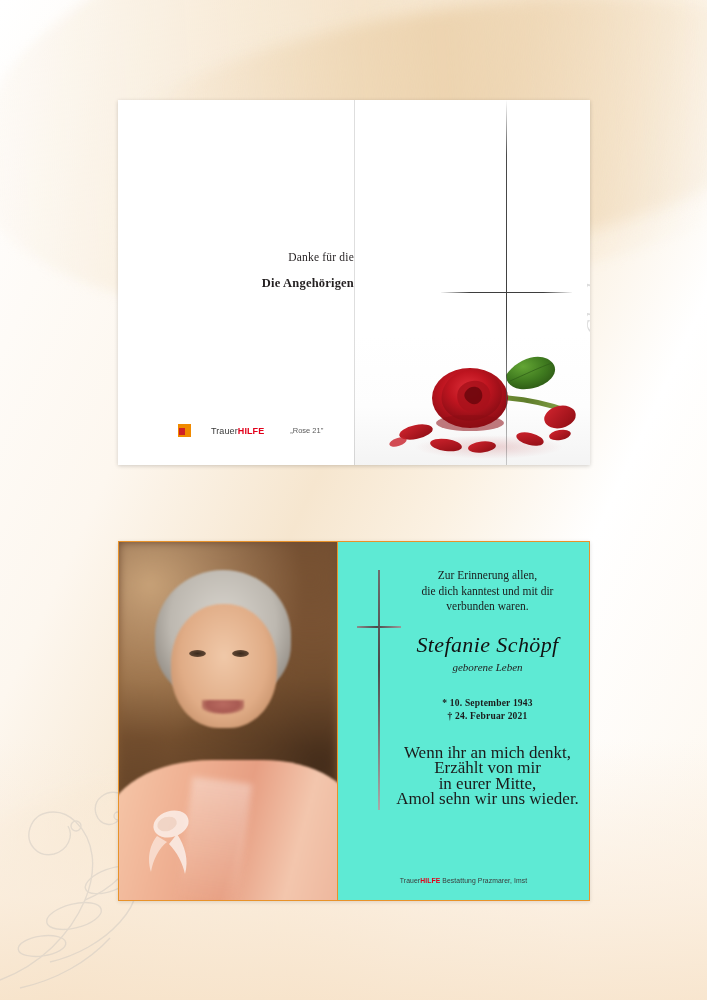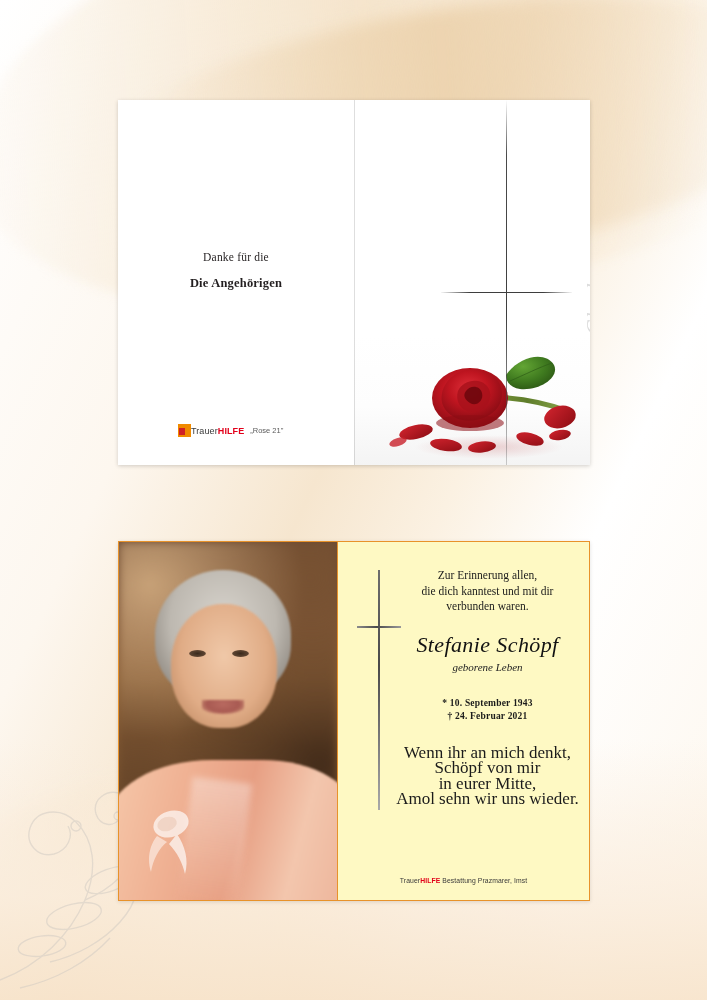--- a/index.html
+++ b/index.html
@@ -104,21 +104,21 @@
     height: 100%;
     background: rgba(0,0,0,0.13);
     z-index: 5;
   }
 
   
   #outer-left-text {
     position: absolute;
     left: 0; right: 0;
     top: 150px;
-    text-align: center;
+    text-align: right;
     color: #231f20;
   }
   #outer-left-text .line-1,
   #outer-left-text .line-2 {
     font-size: 11.5px;
     line-height: 15px;
     letter-spacing: 0.2px;
   }
   #outer-left-text .line-3 {
     font-size: 12.5px;
@@ -127,21 +127,21 @@
     letter-spacing: 0.2px;
   }
 
   
   #outer-logo-row {
     position: absolute;
     left: 60px;
     bottom: 28px;
     display: flex;
     align-items: center;
-    gap: 0;
+    gap: 20px;
   }
   #logo-mark {
     width: 13px;
     height: 13px;
     position: relative;
     background: #f08a00;
   }
   #logo-mark::after {
     content: "";
     position: absolute;
@@ -262,21 +262,21 @@
   }
   #inner-left {
     width: 218px;
     position: relative;
     overflow: hidden;
     border-right: 1px solid #e8922a;
   }
   #inner-right {
     flex: 1;
     position: relative;
-    background: #fef9c3;
+    background: #5eead4;
     padding-left: 28px;
   }
 
   
   #portrait {
     position: absolute;
     inset: 0;
     background:
       radial-gradient(ellipse 120px 140px at 52% 46%, rgba(255,228,206,0.0) 0%, rgba(0,0,0,0) 60%),
       linear-gradient(180deg, #6d4b32 0%, #7a5336 18%, #8b6038 38%, #7c5531 62%, #5e3f25 100%);
@@ -566,21 +566,21 @@
       <div id="deceased-name">Stefanie Schöpf</div>
       <div id="deceased-maiden">geborene Leben</div>
 
       <div id="deceased-dates">
         <div>* 10. September 1943</div>
         <div>† 24. Februar 2021</div>
       </div>
 
       <div id="poem">
         <div>Wenn ihr an mich denkt,</div>
-        <div>Schöpf von mir</div>
+        <div>Erzählt von mir</div>
         <div>in eurer Mitte,</div>
         <div>Amol sehn wir uns wieder.</div>
       </div>
     </div>
 
     <div id="inner-footer">
       <span class="brand-1">Trauer</span><span class="brand-2">HILFE</span><span> Bestattung Prazmarer, Imst</span>
     </div>
   </div>
 </div>

